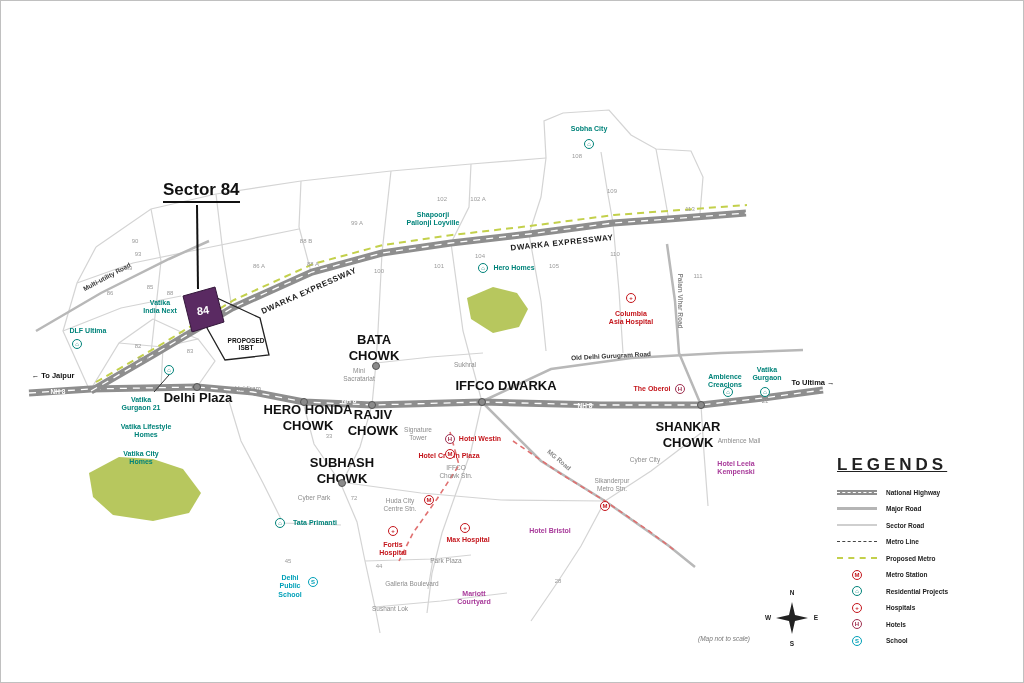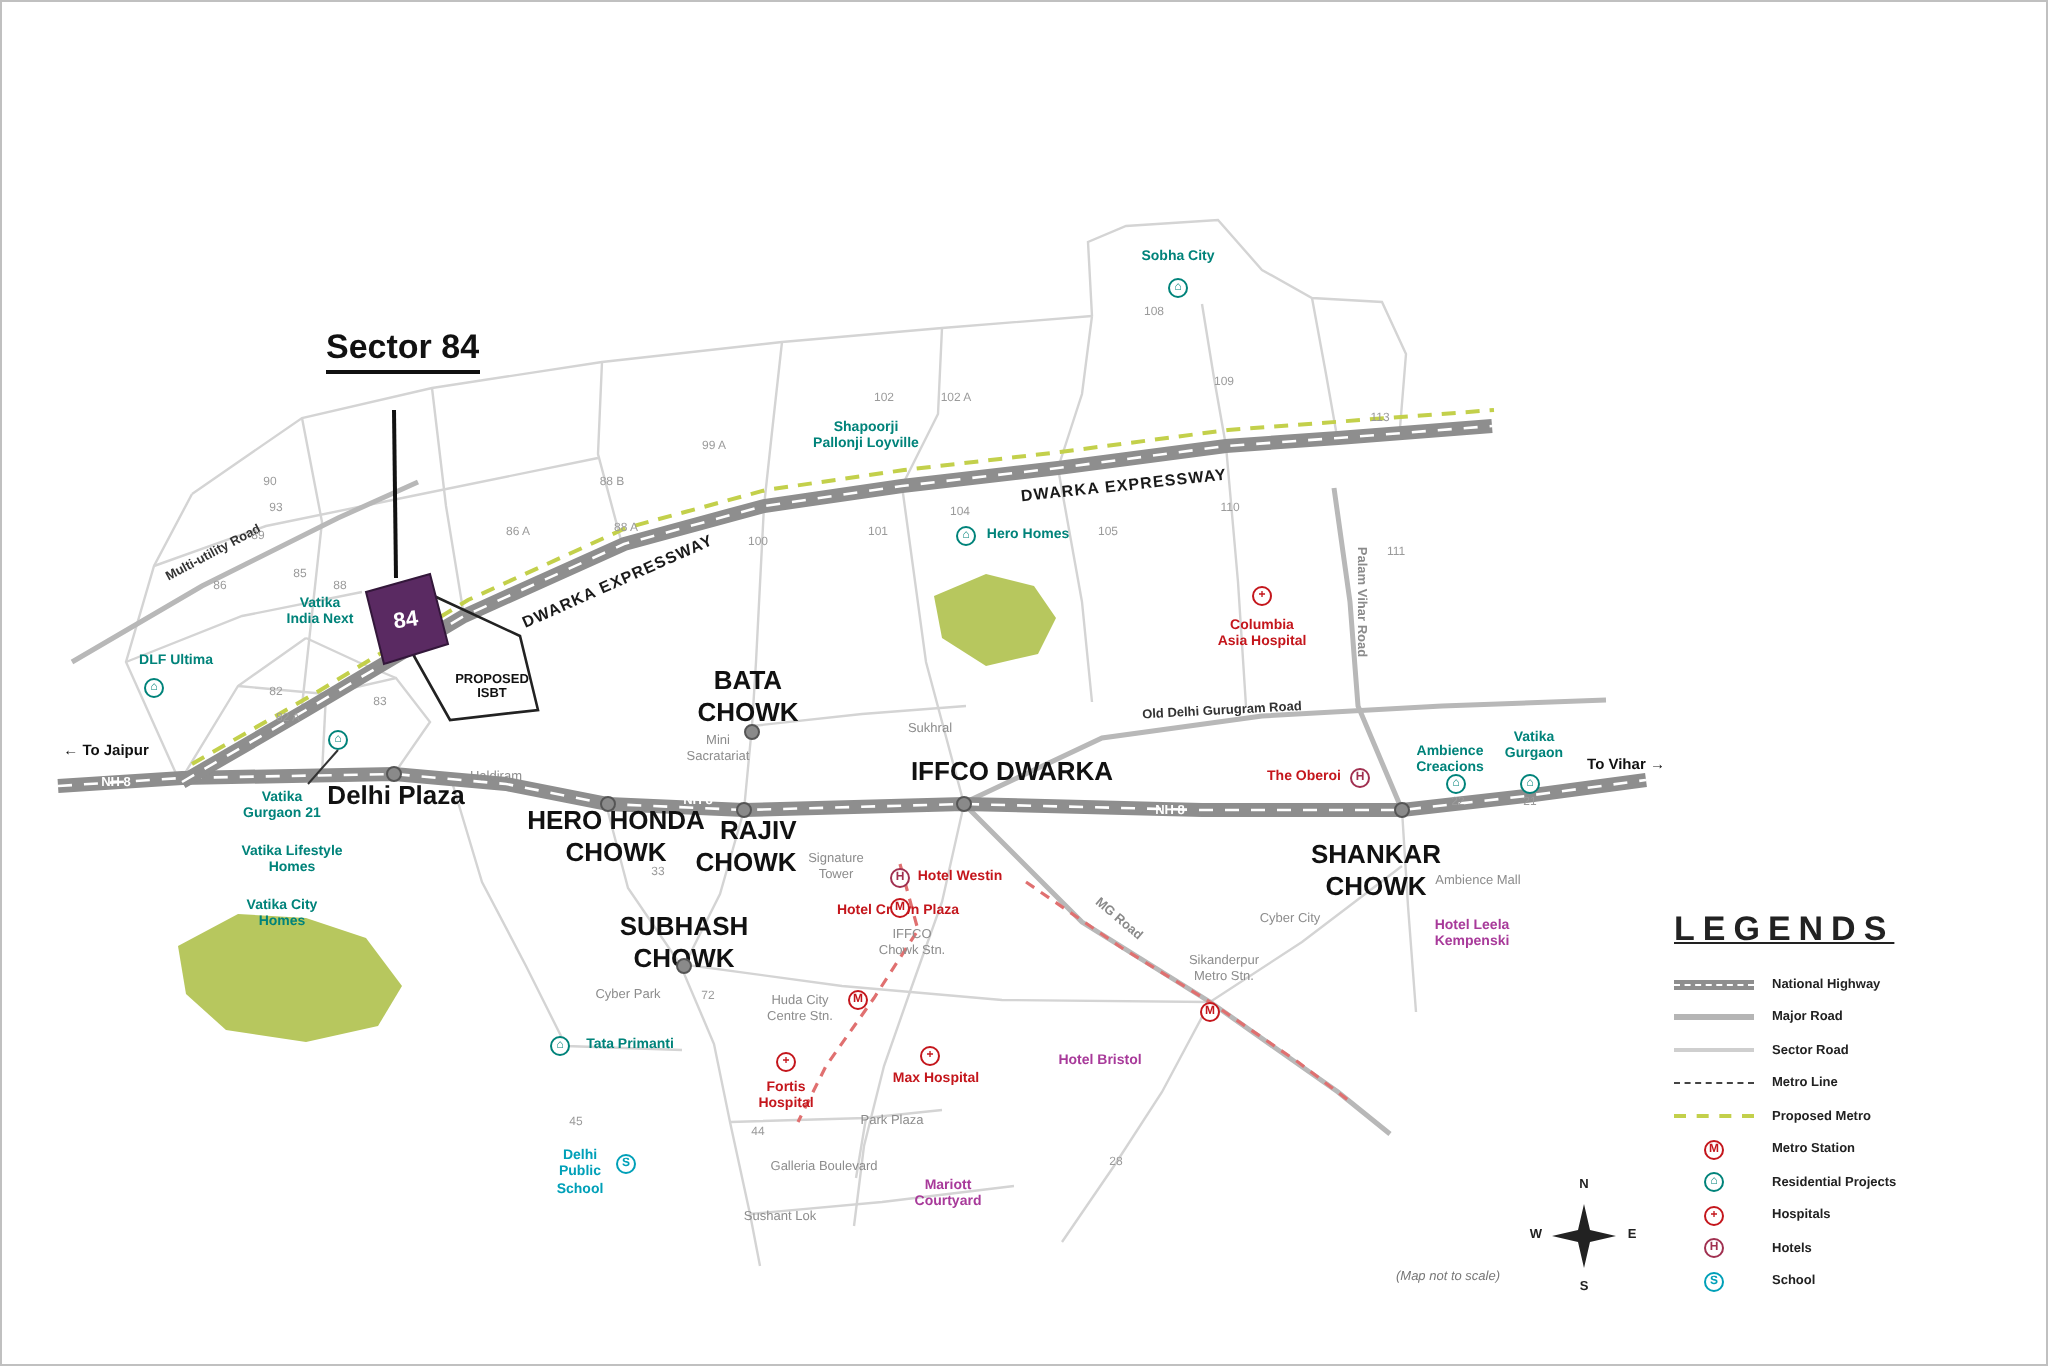--- a/index.html
+++ b/index.html
@@ -23,21 +23,21 @@
   .micon{position:absolute;transform:translate(-50%,-50%);width:10px;height:10px;border:1.3px solid;border-radius:50%;
     background:#fff;display:flex;align-items:center;justify-content:center;font-size:6px;font-weight:bold;box-sizing:border-box;}
   .micon.static{position:static;transform:none;flex:none;}
   .micon.metro{border-color:#c4161c;color:#c4161c;}
   .micon.residential{border-color:#00837a;color:#00837a;}
   .micon.hospital{border-color:#c4161c;color:#c4161c;}
   .micon.hotel{border-color:#a03050;color:#a03050;}
   .micon.school{border-color:#00a0b8;color:#00a0b8;}
   .cdot{position:absolute;transform:translate(-50%,-50%);width:6px;height:6px;border-radius:50%;
     background:#8a8a8a;border:1px solid #555;box-sizing:content-box;}
-  .sector-title{position:absolute;left:162px;top:163px;font-size:17px;font-weight:bold;color:#111;
+  .sector-title{position:absolute;left:162px;top:179px;font-size:17px;font-weight:bold;color:#111;
     border-bottom:2px solid #111;padding-bottom:1px;}
   .isbt{font-size:6.5px;font-weight:bold;color:#111;white-space:normal;width:52px;line-height:1.15;}
   .blk84{font-size:11px;font-weight:bold;color:#fff;}
   .mapnote{font-size:6.5px;font-style:italic;color:#777;}
   .compass-l{font-size:6.5px;font-weight:bold;color:#222;}
   
   #legend{position:absolute;left:836px;top:454px;width:140px;}
   #legend .lg-title{font-size:17px;font-weight:bold;letter-spacing:4px;color:#222;margin-bottom:12px;text-decoration:underline;}
   .lg-row{display:flex;align-items:center;gap:9px;margin-bottom:6.5px;height:10px;}
   .lg-sw{width:40px;display:flex;align-items:center;justify-content:center;flex:none;}
@@ -123,21 +123,21 @@
 
     <g transform="translate(791,617)">
       <polygon points="0,-16 3,-3 16,0 3,3 0,16 -3,3 -16,0 -3,-3" fill="#222"></polygon>
     </g>
   </svg>
 
   <div class="sector-title">Sector 84</div>
   <div class="lbl blk84" style="left:202px;top:310px;transform:translate(-50%,-50%) rotate(-8deg);">84</div>
   <div class="lbl isbt" style="left:245px;top:343px;">PROPOSED ISBT</div>
   <div class="lbl dirs" style="left:52px;top:374px;">← To Jaipur</div>
-  <div class="lbl dirs" style="left:812px;top:381px;">To Vihar →</div>
+  <div class="lbl dirs" style="left:812px;top:381px;">To Ultima →</div>
   <div class="lbl mapnote" style="left:723px;top:638px;">(Map not to scale)</div>
 
   <div class="lbl compass-l" style="left:791px;top:592px;">N</div>
   <div class="lbl compass-l" style="left:791px;top:643px;">S</div>
   <div class="lbl compass-l" style="left:767px;top:617px;">W</div>
   <div class="lbl compass-l" style="left:815px;top:617px;">E</div>
 
   <div id="map-labels">
       <div class="lbl expwy" style="left: 308px; top: 290px; transform: translate(-50%, -50%) rotate(-24deg);">DWARKA EXPRESSWAY</div>
       <div class="lbl expwy" style="left: 561px; top: 242px; transform: translate(-50%, -50%) rotate(-6deg);">DWARKA EXPRESSWAY</div>
@@ -150,21 +150,21 @@
       <div class="lbl nh" style="left: 584px; top: 405px;">NH 8</div>
       <div class="lbl nh" style="left: 739px; top: 409px; transform: translate(-50%, -50%) rotate(-6deg);">NH 8</div>
       <div class="lbl chowk" style="left: 197px; top: 397px;">Delhi Plaza</div>
       <div class="cdot" style="left: 196px; top: 386px;"></div>
       <div class="lbl chowk" style="left: 373px; top: 347px;">BATA<br>CHOWK</div>
       <div class="cdot" style="left: 375px; top: 365px;"></div>
       <div class="lbl chowk" style="left: 505px; top: 385px;">IFFCO DWARKA</div>
       <div class="cdot" style="left: 481px; top: 401px;"></div>
       <div class="lbl chowk" style="left: 307px; top: 417px;">HERO HONDA<br>CHOWK</div>
       <div class="cdot" style="left: 303px; top: 401px;"></div>
-      <div class="lbl chowk" style="left: 372px; top: 422px; text-align: right;">RAJIV<br>CHOWK</div>
+      <div class="lbl chowk" style="left: 372px; top: 422px;">RAJIV<br>CHOWK</div>
       <div class="cdot" style="left: 371px; top: 404px;"></div>
       <div class="lbl chowk" style="left: 341px; top: 470px;">SUBHASH<br>CHOWK</div>
       <div class="cdot" style="left: 341px; top: 482px;"></div>
       <div class="lbl chowk" style="left: 687px; top: 434px;">SHANKAR<br>CHOWK</div>
       <div class="cdot" style="left: 700px; top: 404px;"></div>
       <div class="lbl secnum" style="left: 576px; top: 156px;">108</div>
       <div class="lbl secnum" style="left: 441px; top: 199px;">102</div>
       <div class="lbl secnum" style="left: 477px; top: 199px;">102 A</div>
       <div class="lbl secnum" style="left: 356px; top: 223px;">99 A</div>
       <div class="lbl secnum" style="left: 611px; top: 191px;">109</div>

